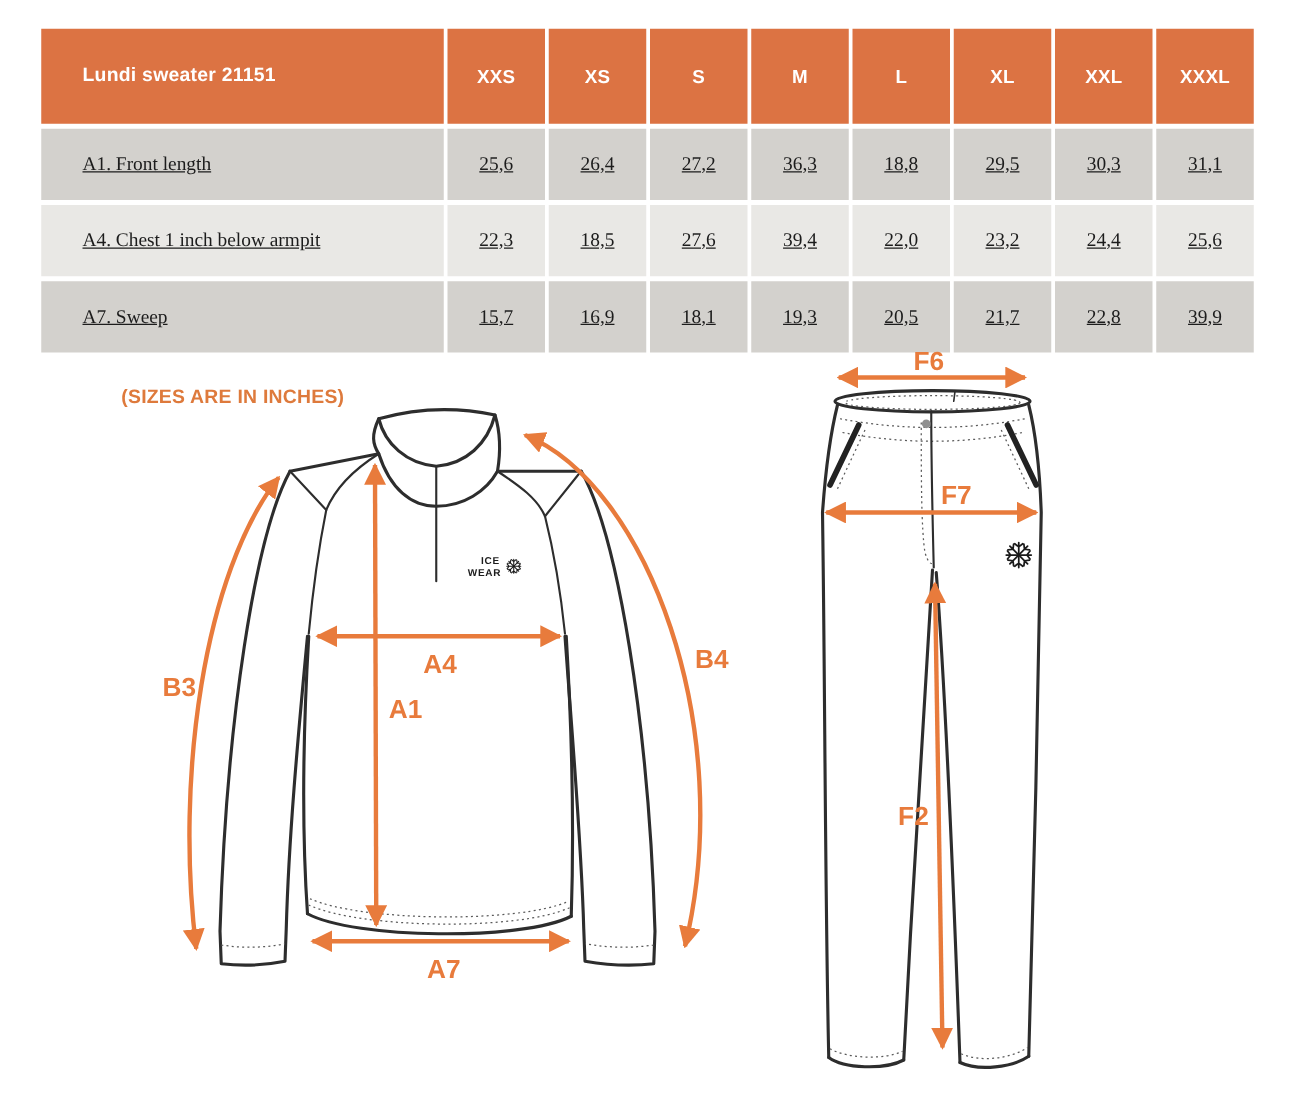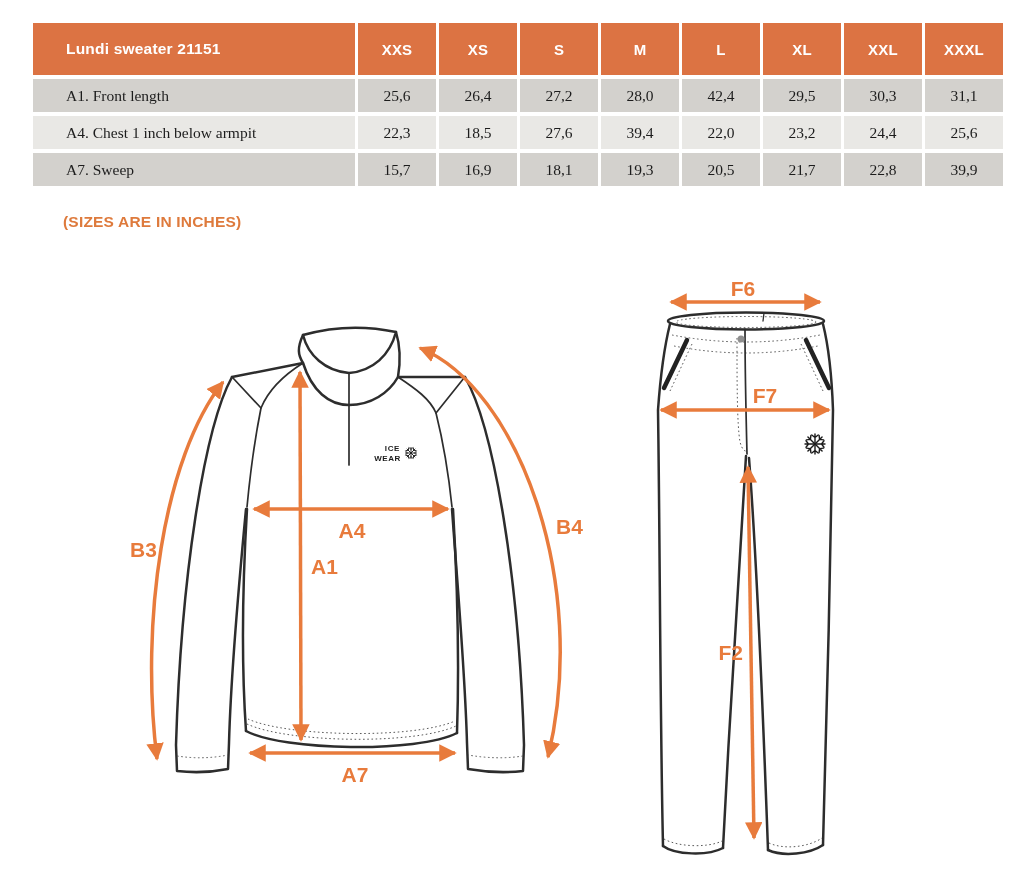--- a/index.html
+++ b/index.html
@@ -11,38 +11,38 @@
     margin:19px 0 0 30px;
     width:976px;
     border-collapse:separate;
     border-spacing:3px 4px;
     table-layout:fixed;
   }
   table.size-table col.label-col{width:322px;}
   table.size-table th{
     background:#DC7343;color:#ffffff;
     font-weight:bold;font-size:15px;
-    height:52px;text-align:center;padding:0;
+    height:52px;text-align:center;padding:12px;
     letter-spacing:.2px;
   }
   table.size-table th.title-cell{
     text-align:left;padding-left:33px;font-size:15.5px;
   }
   table.size-table td{
     font-family:"Liberation Serif","DejaVu Serif",serif;
     font-size:15.5px;color:#1c1c1c;
-    height:33px;text-align:center;padding:0;
+    height:33px;text-align:center;padding:12px;text-decoration:underline;
   }
   table.size-table td.label-cell{text-align:left;padding-left:33px;}
   table.size-table tr.row-dark td{background:#D3D1CD;}
   table.size-table tr.row-light td{background:#E9E8E5;}
 
   
   .note{
-    margin:23px 0 0 63px;
+    margin:23px 0 0 97px;
     color:#DE7A3C;font-size:15.5px;font-weight:bold;letter-spacing:.2px;
   }
 
   
   .diagram{position:absolute;overflow:visible;}
   .sweater-svg{left:128px;top:293px;}
   .pants-svg{left:630px;top:282px;}
 
   .outline{fill:none;stroke:#2d2d2d;stroke-width:2.5;stroke-linecap:round;stroke-linejoin:round;}
   .seam{fill:none;stroke:#2d2d2d;stroke-width:1.7;stroke-linecap:round;}
@@ -83,22 +83,22 @@
         <th>XXL</th>
         <th>XXXL</th>
       </tr>
     </thead>
     <tbody>
       <tr class="row-dark">
         <td class="label-cell">A1. Front length</td>
         <td>25,6</td>
         <td>26,4</td>
         <td>27,2</td>
-        <td>28,0</td>
-        <td>42,4</td>
+        <td>36,3</td>
+        <td>18,8</td>
         <td>29,5</td>
         <td>30,3</td>
         <td>31,1</td>
       </tr>
       <tr class="row-light">
         <td class="label-cell">A4. Chest 1 inch below armpit</td>
         <td>22,3</td>
         <td>18,5</td>
         <td>27,6</td>
         <td>39,4</td>

